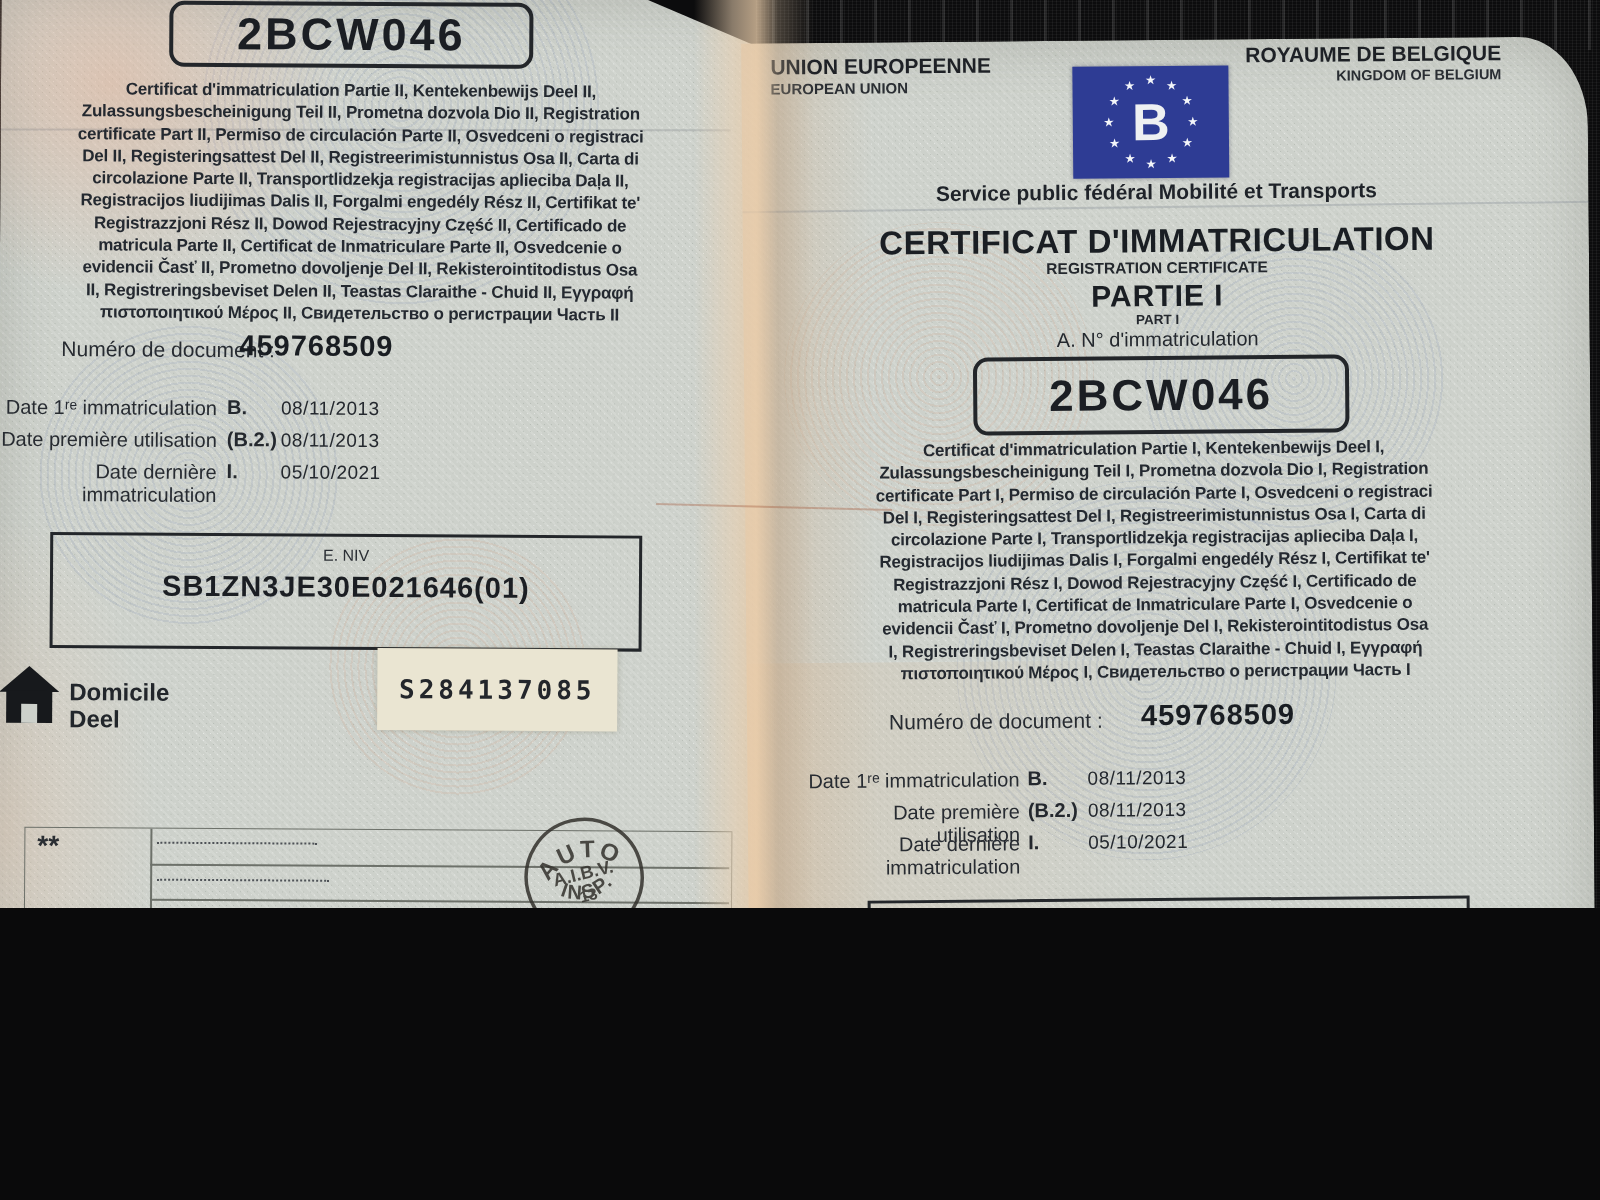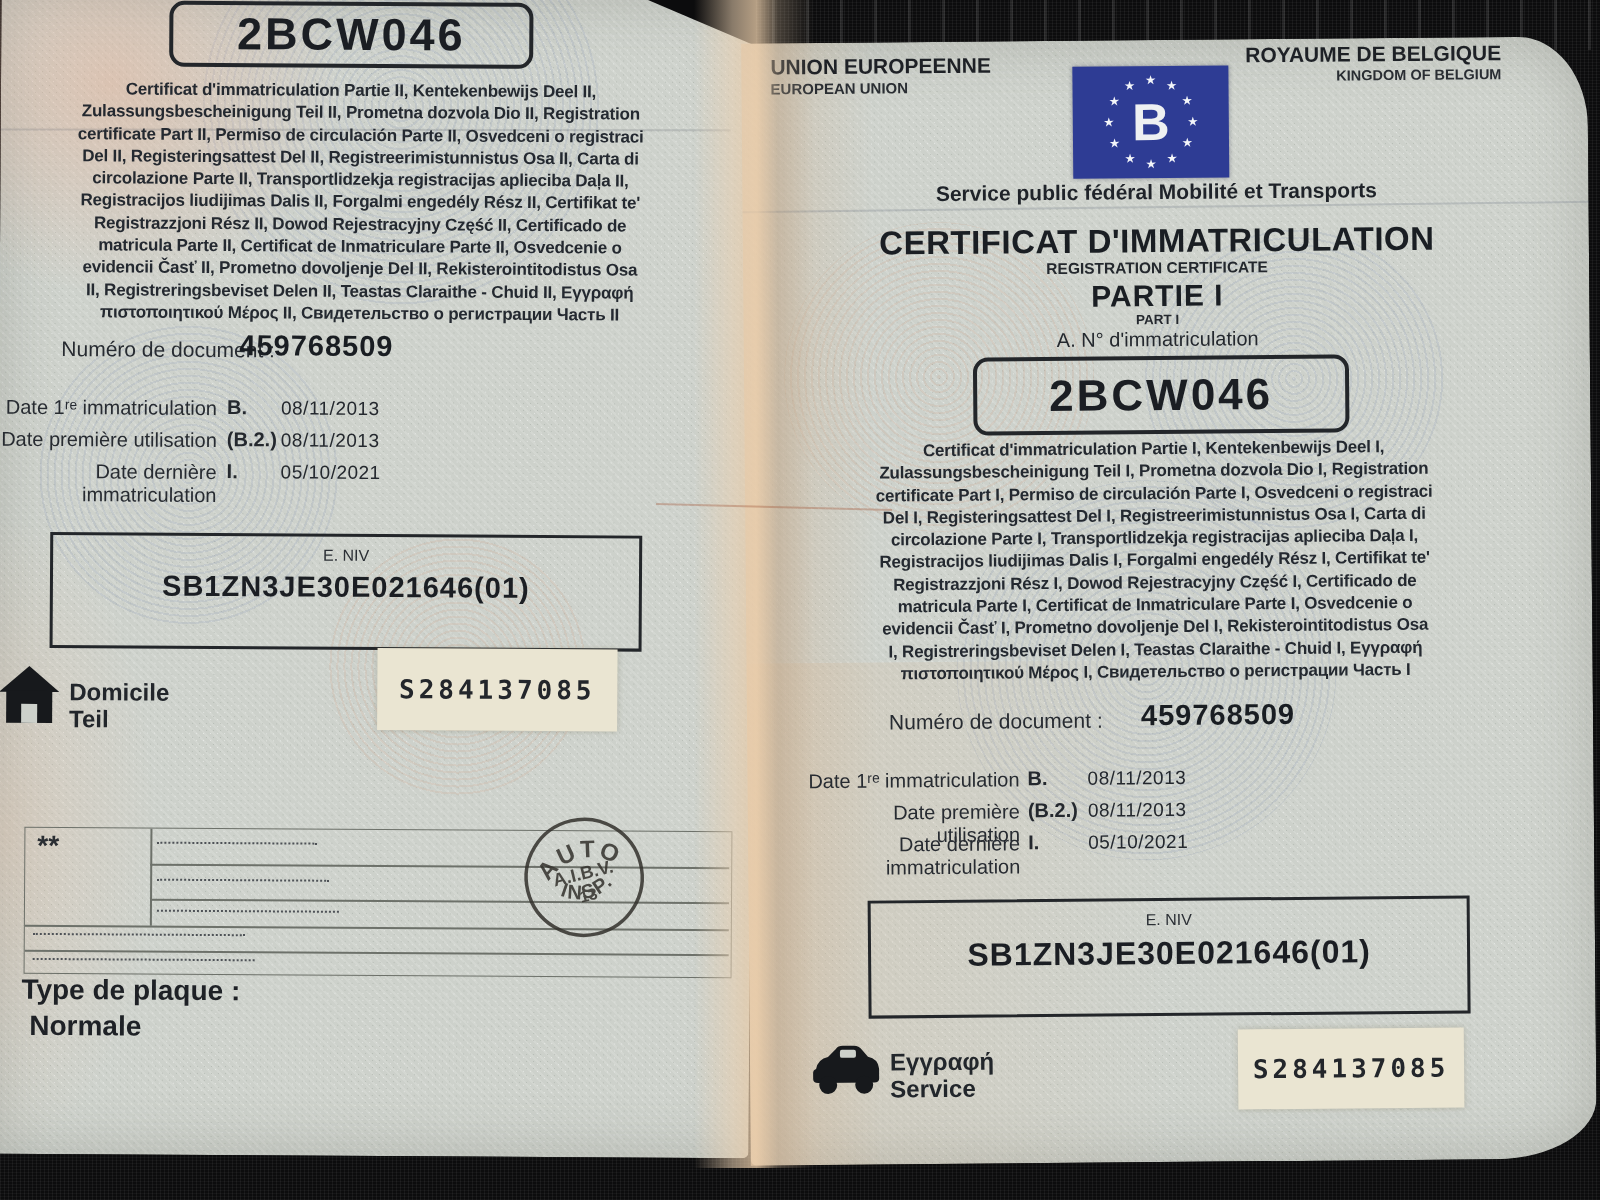--- a/index.html
+++ b/index.html
@@ -1,16 +1,16 @@
 <!DOCTYPE html>
 <html><head>
 <meta charset="utf-8">
 <style>
   html,body{margin:0;padding:0;background:#0a0a0b;}
-  #scene{position:relative;width:1600px;height:1200px;overflow:hidden;
+  #scene{position:relative;width:1600px;height:908px;overflow:hidden;
     background-color:#0c0c0d;
     background-image:
       repeating-linear-gradient(90deg, rgba(255,255,255,.05) 0 1px, transparent 1px 4px),
       repeating-linear-gradient(0deg, rgba(255,255,255,.035) 0 1px, transparent 1px 3px);
     font-family:"Liberation Sans", sans-serif;color:#22262b;}
   .abs{position:absolute;}
   .page{position:absolute;border-radius:6px;
     background-color:#cdd1cb;
     background-image:
       radial-gradient(rgba(255,255,255,.45) 11%, rgba(0,0,0,0) 12%),
@@ -103,21 +103,21 @@
     <div class="sticker" style="left:380px;top:652px;width:240px;height:82px;">
       <span class="stickerNum">S284137085</span>
     </div>
 
     <svg class="abs" style="left:2px;top:670px;" width="60" height="66" viewBox="0 0 60 66">
       <polygon points="30,2 60,28 0,28" fill="#17191c"></polygon>
       <rect x="7" y="27" width="46" height="32" fill="#17191c"></rect>
       <rect x="22" y="40" width="16" height="19" fill="#cdd1cb"></rect>
     </svg>
     <div class="abs iconLabel" style="left:72px;top:684px;text-align:center;">Domicile</div>
-    <div class="abs iconLabel" style="left:72px;top:711px;">Teil</div>
+    <div class="abs iconLabel" style="left:72px;top:711px;">Deel</div>
 
     <div class="abs" style="left:28px;top:833px;width:706px;height:145px;border:1.5px solid #6d716a;">
       <div class="abs bold" style="left:12px;top:2px;font-size:28px;color:#2a2e33;">**</div>
       <div class="vline" style="left:125px;top:0;height:97px;"></div>
       <div class="hline" style="left:125px;top:35px;width:579px;"></div>
       <div class="hline" style="left:125px;top:70px;width:579px;"></div>
       <div class="hline" style="left:0;top:97px;width:704px;"></div>
       <div class="hline" style="left:0;top:122px;width:704px;"></div>
       <div class="dotted" style="left:132px;top:13px;width:160px;"></div>
       <div class="dotted" style="left:132px;top:50px;width:172px;"></div>

